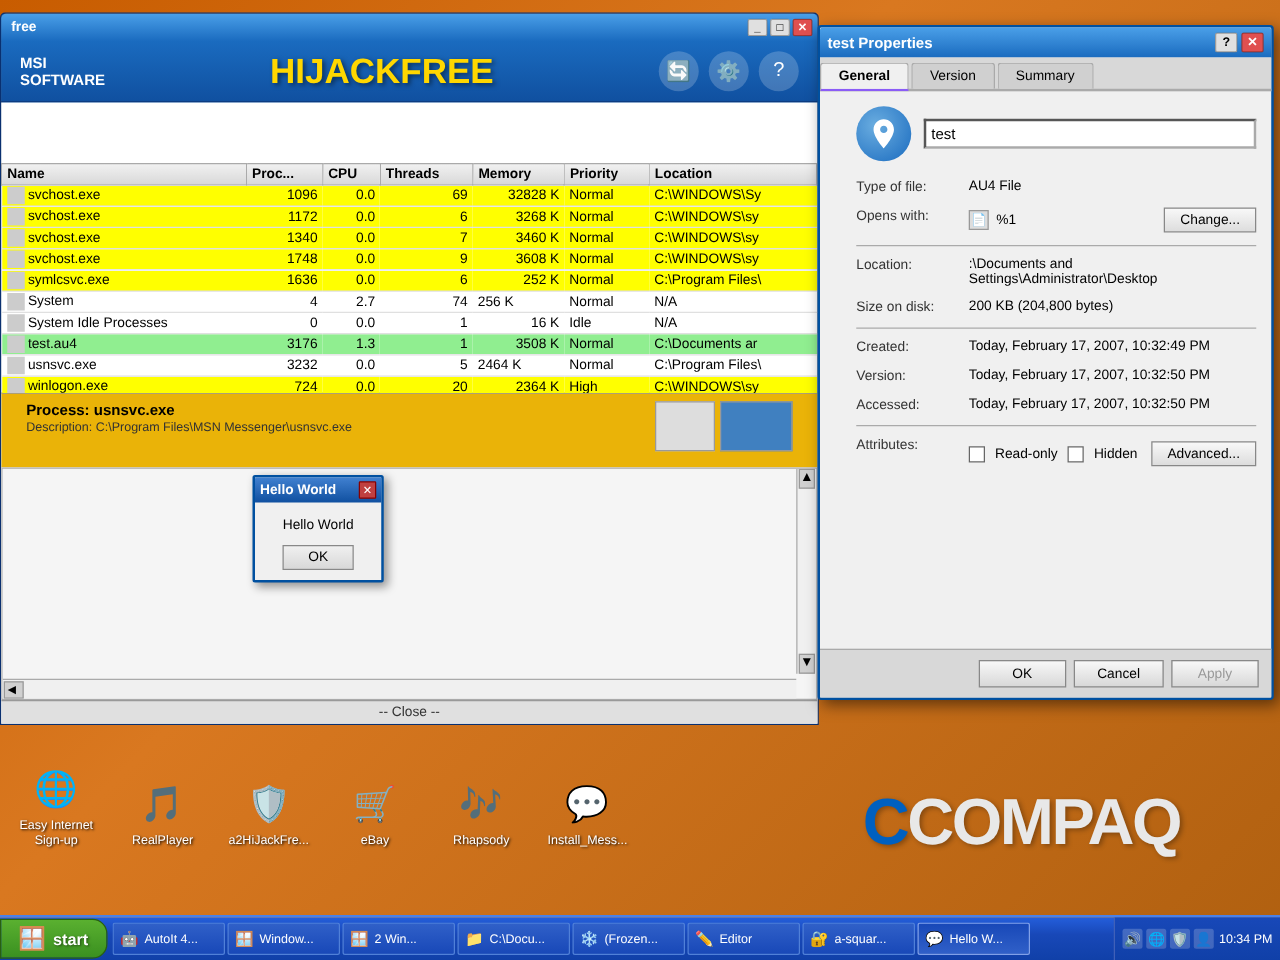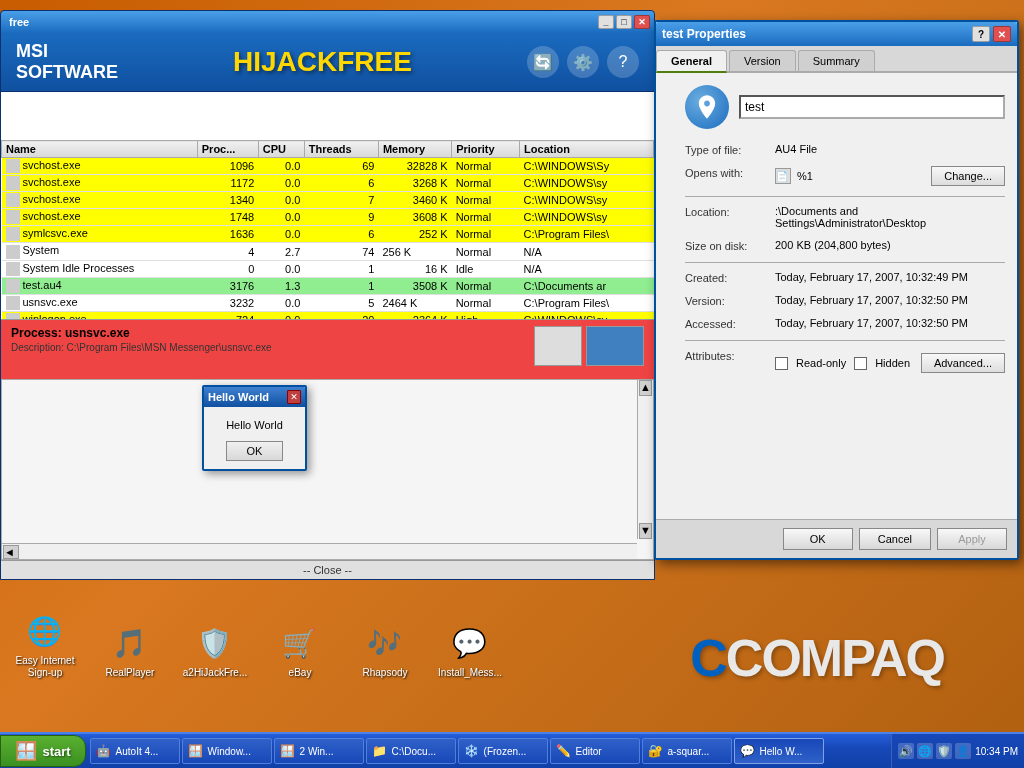--- a/index.html
+++ b/index.html
@@ -60,35 +60,35 @@
     }
     .btn-min { background: #e0e0e0; }
     .btn-max { background: #e0e0e0; }
     .btn-close { background: #e05050; color: white; }
 
     .hijackfree-header {
       background: linear-gradient(180deg, #1a6bbf 0%, #1050a0 100%);
       padding: 8px 15px; display: flex; align-items: center; justify-content: space-between;
       border-bottom: 1px solid #0a3070;
     }
-    .msi-text { color: #fff; font-size: 18px; font-weight: bold; }
+    .msi-text { color: #fff; font-size: 12px; font-weight: bold; }
     .hijackfree-title { color: #ffd700; font-size: 28px; font-weight: bold; text-shadow: 2px 2px 4px rgba(0,0,0,0.5); }
     .header-icons { display: flex; gap: 8px; }
     .header-icon { width: 32px; height: 32px; background: rgba(255,255,255,0.2); border-radius: 50%; display: flex; align-items: center; justify-content: center; color: white; font-size: 16px; cursor: pointer; }
     .process-table { width: 100%; border-collapse: collapse; font-size: 11px; }
     .process-table th {
       background: linear-gradient(180deg, #f0f0f0 0%, #d8d8d8 100%);
       border: 1px solid #aaa; padding: 2px 4px; text-align: left; position: sticky; top: 0;
       cursor: pointer; white-space: nowrap;
     }
     .process-table td { border-bottom: 1px solid #e0e0e0; padding: 1px 4px; white-space: nowrap; overflow: hidden; }
 
     
     .process-info {
-      background: #ef4444; border-top: 1px solid #999; padding: 6px 10px;
+      background: #eab308; border-top: 1px solid #999; padding: 6px 20px;
       min-height: 60px;
     }
     .process-info .proc-name { font-weight: bold; font-size: 12px; }
     .process-info .proc-desc { font-size: 10px; color: #333; margin-top: 2px; }
     .process-info-icons { float: right; display: flex; gap: 4px; }
     .proc-info-icon { width: 48px; height: 40px; background: #ddd; border: 1px solid #999; }
 
     
     .hello-dialog {
       position: absolute; top: 430px; left: 272px;
@@ -133,21 +133,21 @@
     .prop-btn-close { background: #e05050; color: white; }
 
     
     .properties-tabs {
       background: #d8d8d8; display: flex; border-bottom: 2px solid #aaa; padding-top: 4px;
     }
     .tab {
       padding: 4px 14px; background: #d0d0d0; border: 1px solid #aaa; border-bottom: none;
       margin-right: 2px; cursor: pointer; font-size: 11px; border-radius: 3px 3px 0 0;
     }
-    .tab.active { background: #f0f0f0; border-bottom: 2px solid #4d7c0f; margin-bottom: -2px; font-weight: bold; }
+    .tab.active { background: #f0f0f0; border-bottom: 2px solid #8b5cf6; margin-bottom: -2px; font-weight: bold; }
 
     
     .properties-content { flex: 1; padding: 12px; overflow-y: auto; margin-left: 17px; }
 
     .prop-icon-row { display: flex; align-items: center; gap: 10px; margin-bottom: 14px; }
     .prop-icon { width: 44px; height: 44px; background: radial-gradient(circle at 35% 35%, #6aade0, #1a6bbf); border-radius: 50%; display: flex; align-items: center; justify-content: center; }
     .prop-icon svg { fill: white; width: 28px; height: 28px; }
     .prop-filename-input {
       flex: 1; height: 24px; border: 2px inset #aaa; background: white;
       padding: 2px 4px; font-size: 12px;

